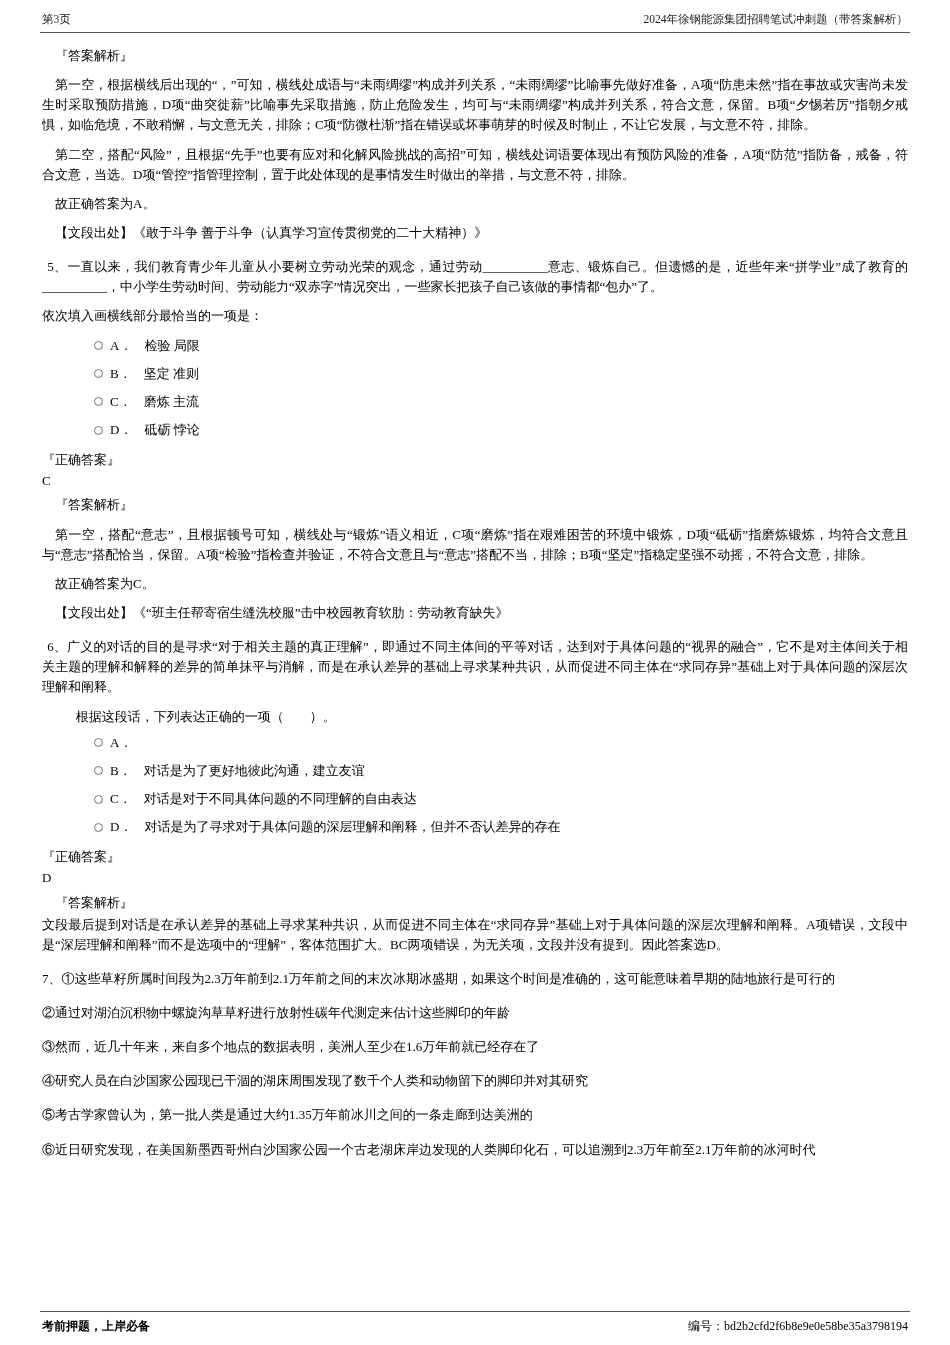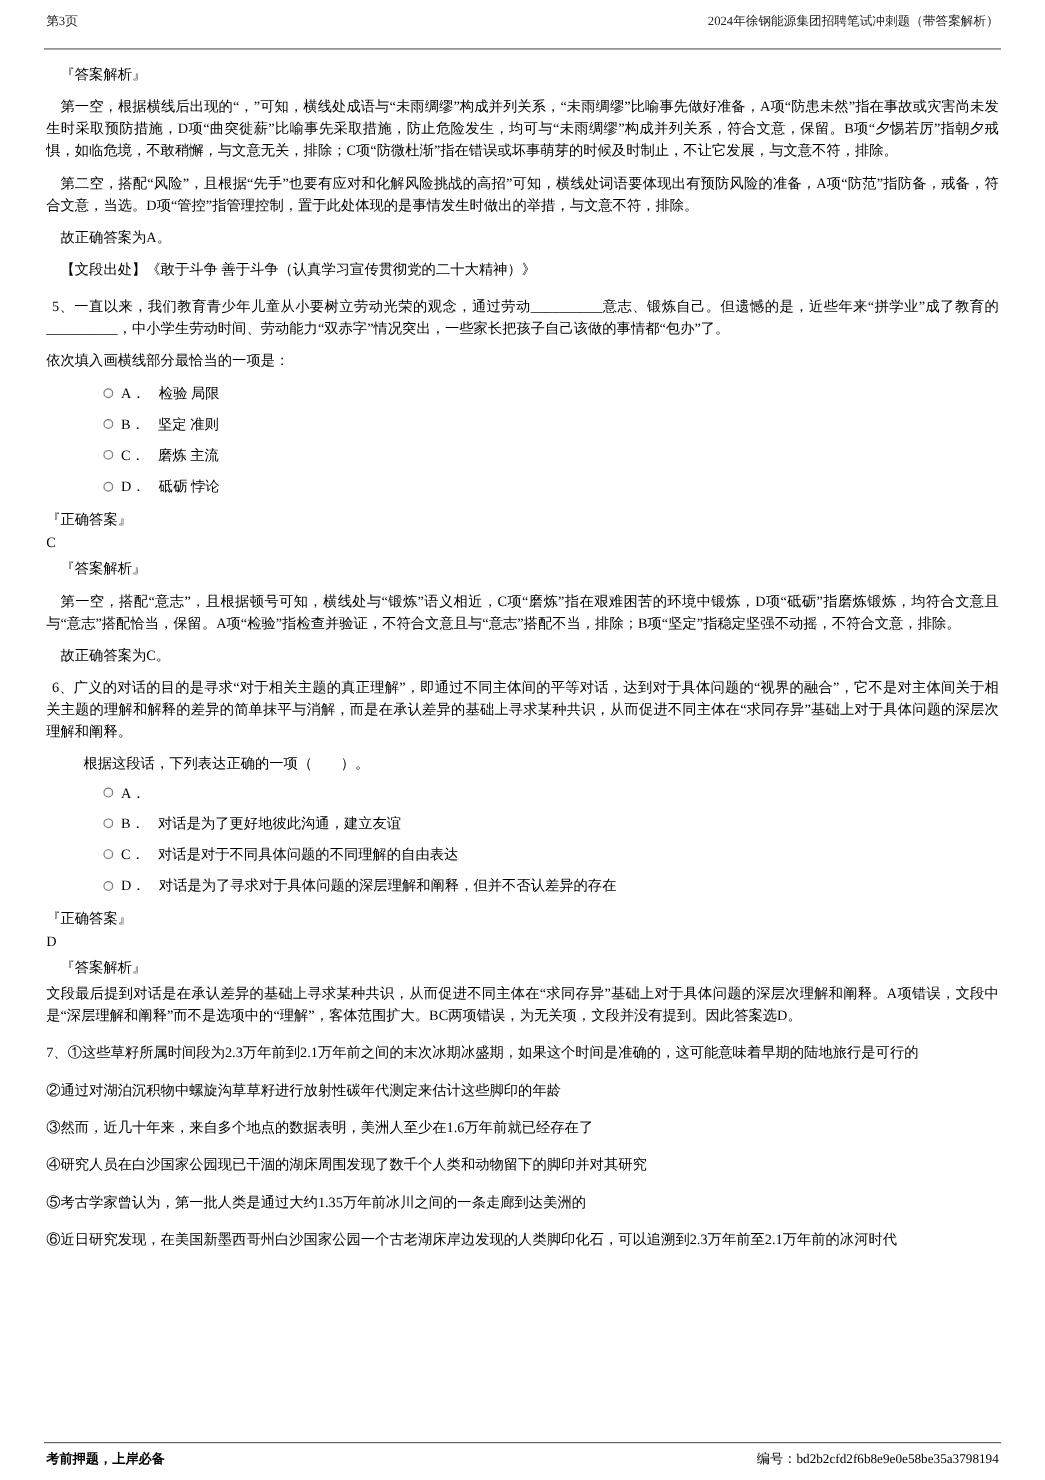--- a/index.html
+++ b/index.html
@@ -5,21 +5,21 @@
   * { margin:0; padding:0; box-sizing:border-box; }
   html, body { background:#ffffff; }
   body {
     width:950px; height:1345px;
     overflow:hidden;
     display:flex; flex-direction:column;
     font-family:"Liberation Serif","DejaVu Serif",serif;
     color:#000;
   }
   .header {
-    margin:0 40px; padding:12px 2px 17px;
+    margin:0 40px; padding:12px 2px 5px;
     border-bottom:1px solid #555;
     display:flex; justify-content:space-between; align-items:flex-end;
     font-size:11.5px; color:#222;
     flex:0 0 auto;
   }
   .content {
     flex:1 1 auto; min-height:0; overflow:hidden;
     padding:13px 42px 0;
     font-size:13px; line-height:1.55;
   }
@@ -92,20 +92,21 @@
       <span class="opt-label">D．</span>
       <span class="opt-text">砥砺 悖论</span>
     </div>
   </div>
 
   <p class="para ans-label">『正确答案』</p>
   <p class="para ans">C</p>
   <p class="para indent">『答案解析』</p>
   <p class="para indent">第一空，搭配“意志”，且根据顿号可知，横线处与“锻炼”语义相近，C项“磨炼”指在艰难困苦的环境中锻炼，D项“砥砺”指磨炼锻炼，均符合文意且与“意志”搭配恰当，保留。A项“检验”指检查并验证，不符合文意且与“意志”搭配不当，排除；B项“坚定”指稳定坚强不动摇，不符合文意，排除。</p>
   <p class="para indent">故正确答案为C。</p>
+  <p class="para indent src">【文段出处】《“班主任帮寄宿生缝洗校服”击中校园教育软肋：劳动教育缺失》</p>
 
   <p class="para stem">6、广义的对话的目的是寻求“对于相关主题的真正理解”，即通过不同主体间的平等对话，达到对于具体问题的“视界的融合”，它不是对主体间关于相关主题的理解和解释的差异的简单抹平与消解，而是在承认差异的基础上寻求某种共识，从而促进不同主体在“求同存异”基础上对于具体问题的深层次理解和阐释。</p>
   <p class="para stem2">根据这段话，下列表达正确的一项（　　）。</p>
 
   <div class="options">
     <div class="option">
       <span class="radio"></span>
       <span class="opt-label">A．</span>
     </div>
     <div class="option">

